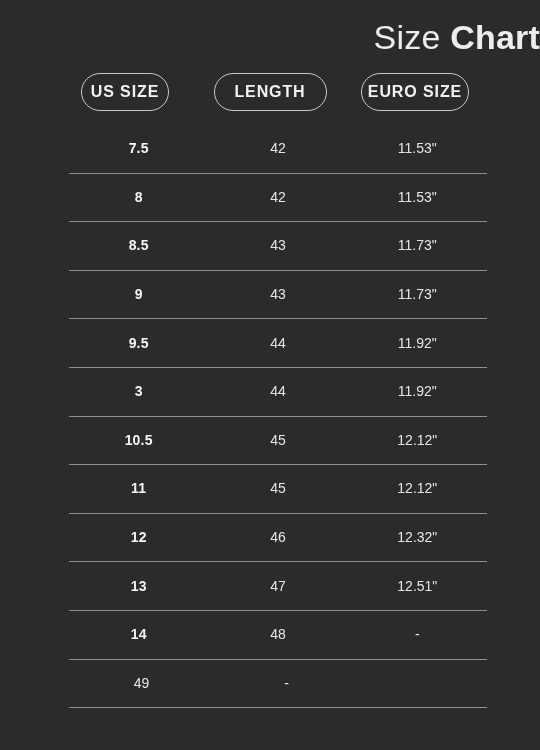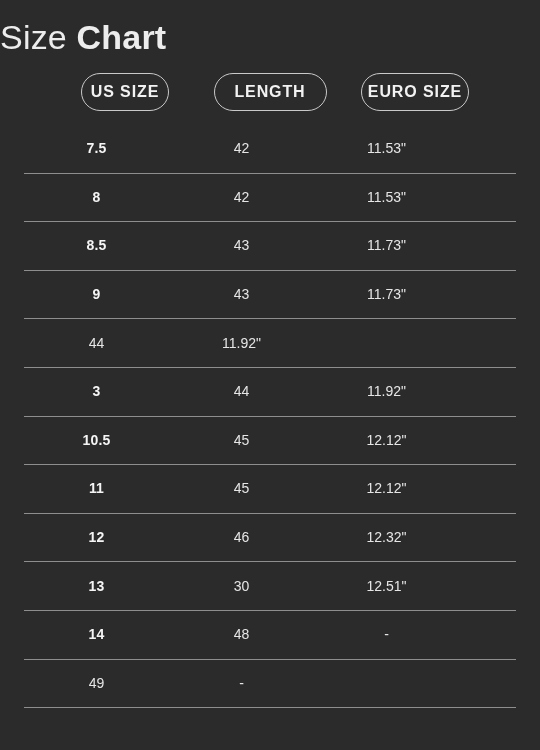--- a/index.html
+++ b/index.html
@@ -18,21 +18,21 @@
   .chart-wrap {
     width: 540px;
     height: 750px;
     position: relative;
     box-sizing: border-box;
   }
 
   
   .title-block {
     padding-top: 17px;
-    text-align: left;
+    text-align: right;
   }
   .chart-title {
     font-size: 34px;
     line-height: 40px;
     color: #ededed;
     letter-spacing: 0.2px;
     white-space: nowrap;
   }
   .chart-title .t-light {
     font-weight: 400;
@@ -81,22 +81,23 @@
     letter-spacing: 0.9px;
     white-space: nowrap;
   }
   .pill.p-us   { width: 88px; }
   .pill.p-euro { width: 108px; }
   .pill.p-len  { width: 113px; }
 
   
   .size-table {
     margin-top: 14px;
-    padding: 0 24px;
-    box-sizing: border-box;
+    padding: 0 53px;
+    box-sizing: border-box;
+    margin-left: 16px;
   }
   .size-row {
     height: 48.6px;
     display: flex;
     align-items: center;
     border-bottom: 1px solid #8e8e8e;
     box-sizing: border-box;
   }
   .cell {
     text-align: center;
@@ -164,20 +165,21 @@
       <div class="cell col-length">11.73"</div>
     </div>
 
     <div class="size-row">
       <div class="cell col-us">9</div>
       <div class="cell col-euro">43</div>
       <div class="cell col-length">11.73"</div>
     </div>
 
     <div class="size-row">
+      <div class="cell col-us">9.5</div>
       <div class="cell col-euro">44</div>
       <div class="cell col-length">11.92"</div>
     </div>
 
     <div class="size-row">
       <div class="cell col-us">3</div>
       <div class="cell col-euro">44</div>
       <div class="cell col-length">11.92"</div>
     </div>
 
@@ -194,21 +196,21 @@
     </div>
 
     <div class="size-row">
       <div class="cell col-us">12</div>
       <div class="cell col-euro">46</div>
       <div class="cell col-length">12.32"</div>
     </div>
 
     <div class="size-row">
       <div class="cell col-us">13</div>
-      <div class="cell col-euro">30</div>
+      <div class="cell col-euro">47</div>
       <div class="cell col-length">12.51"</div>
     </div>
 
     <div class="size-row">
       <div class="cell col-us">14</div>
       <div class="cell col-euro">48</div>
       <div class="cell col-length">-</div>
     </div>
 
     <div class="size-row">

